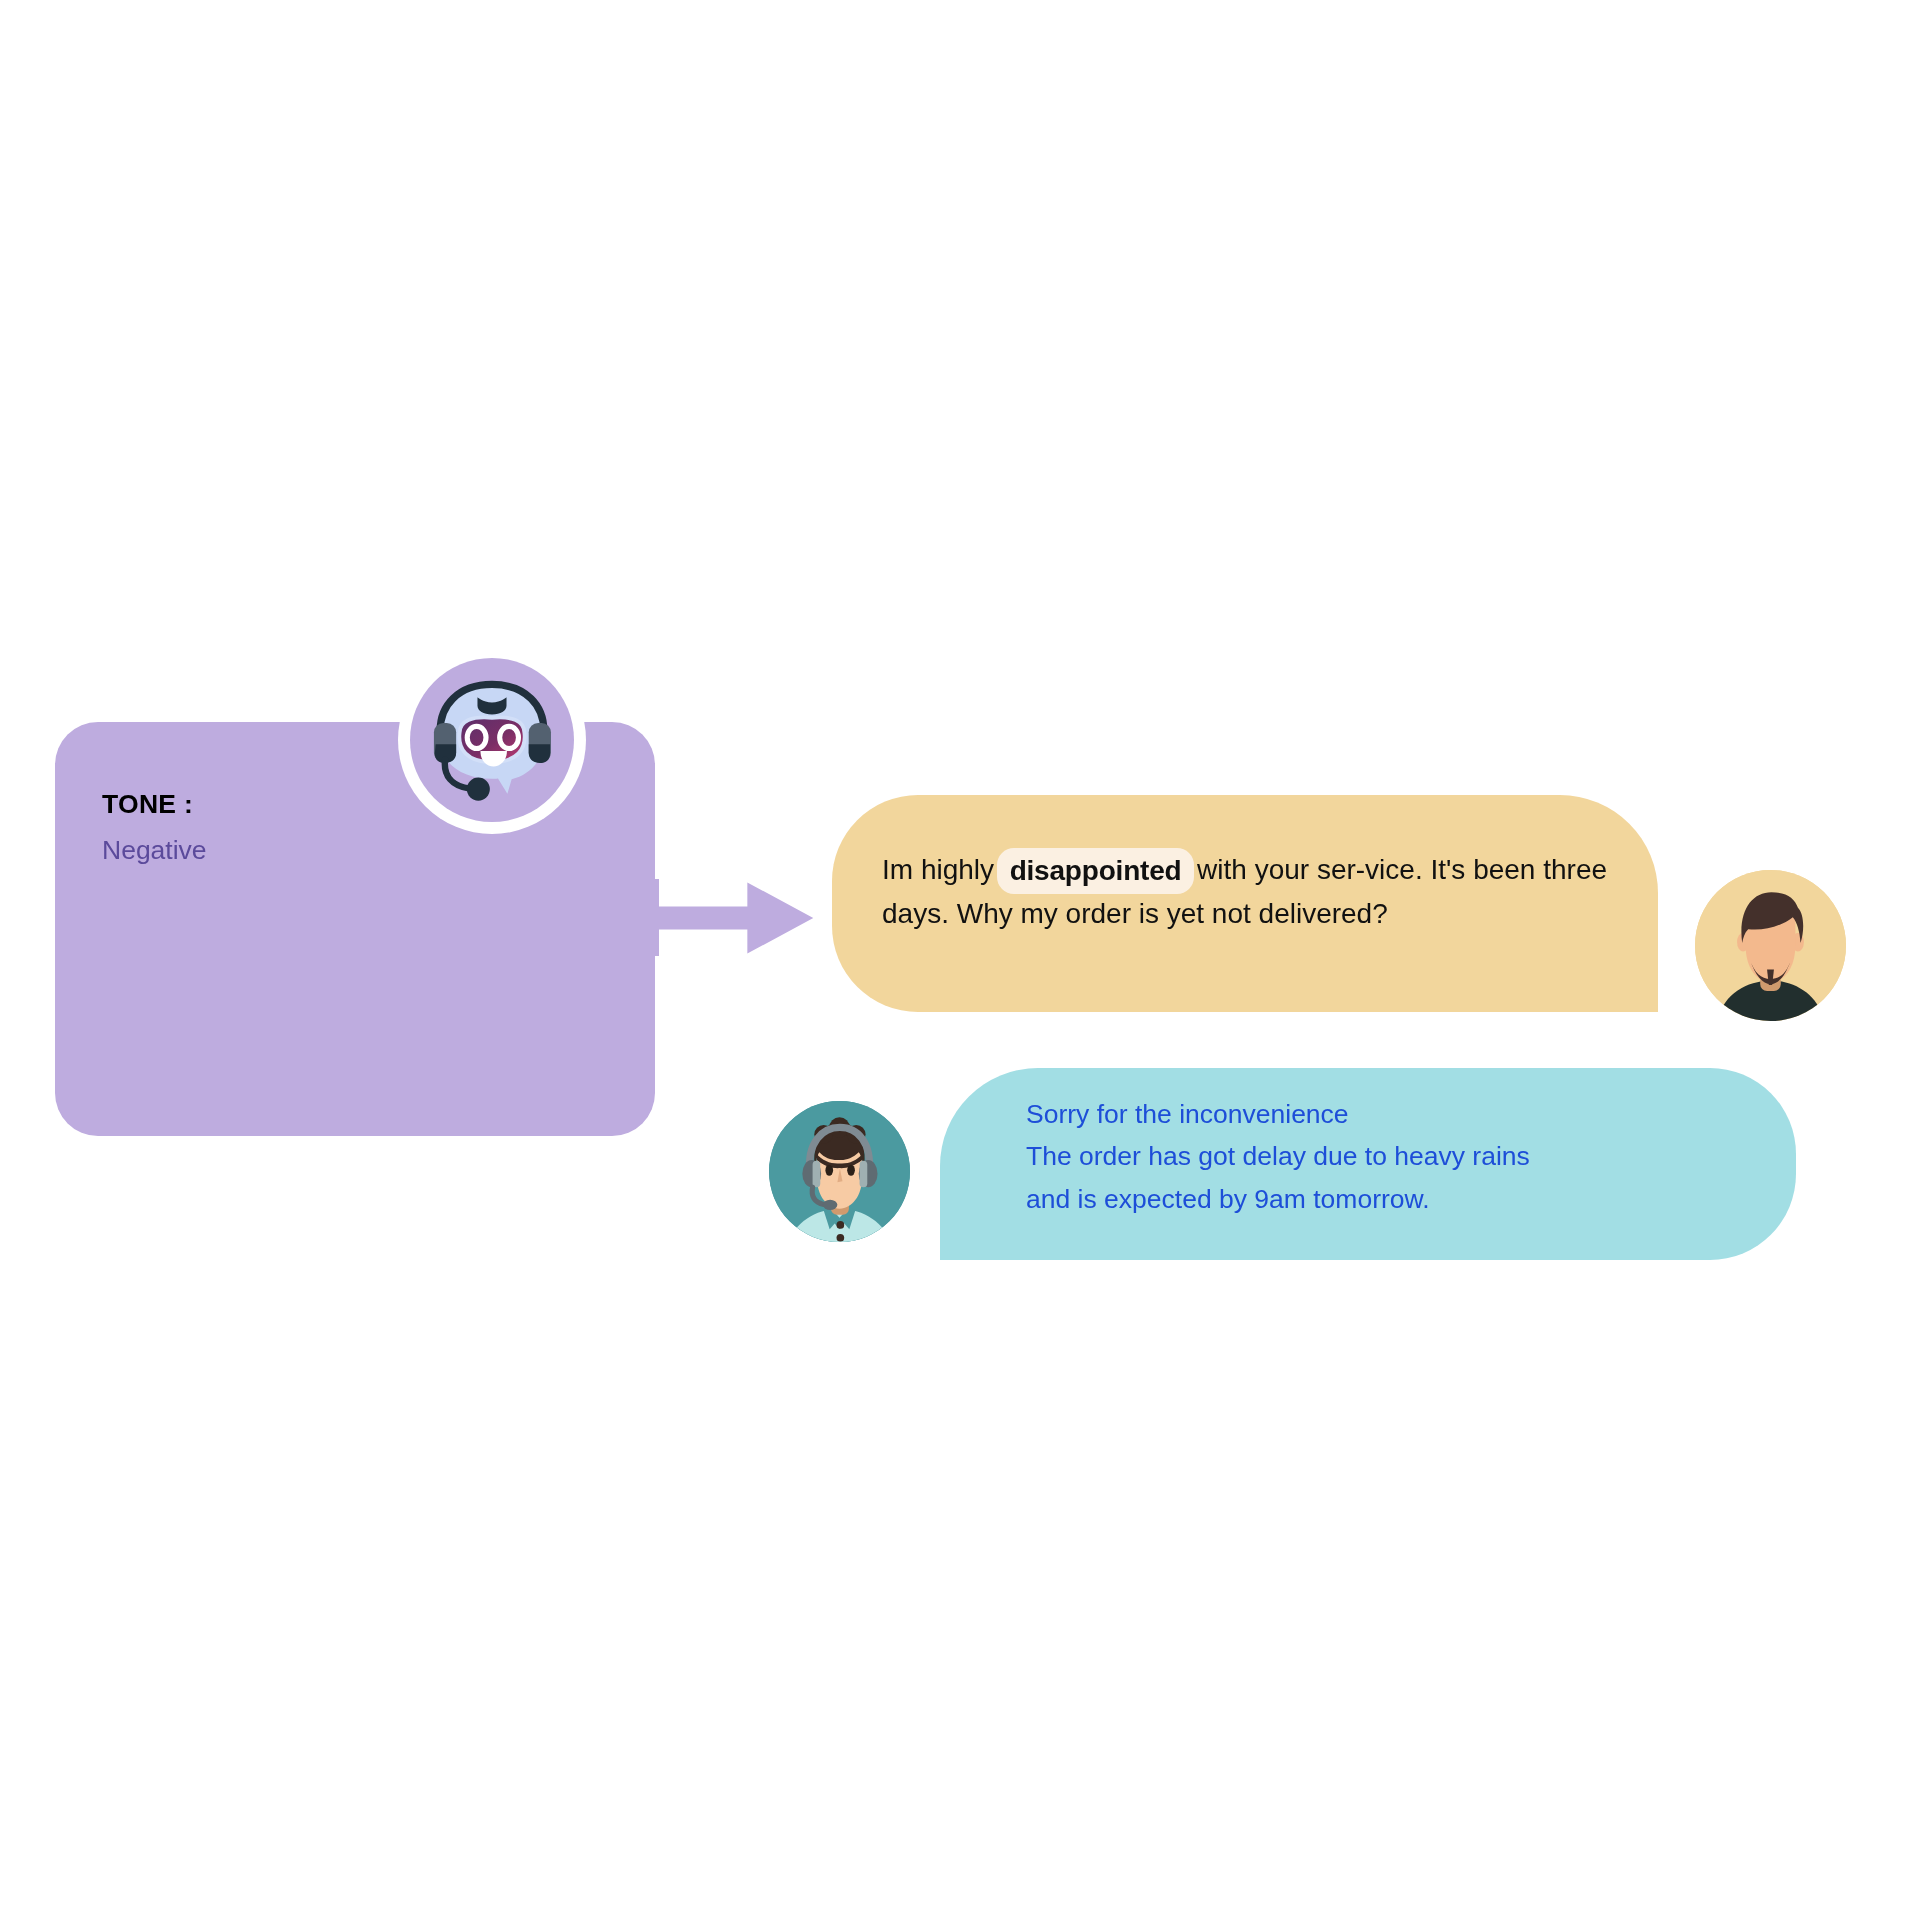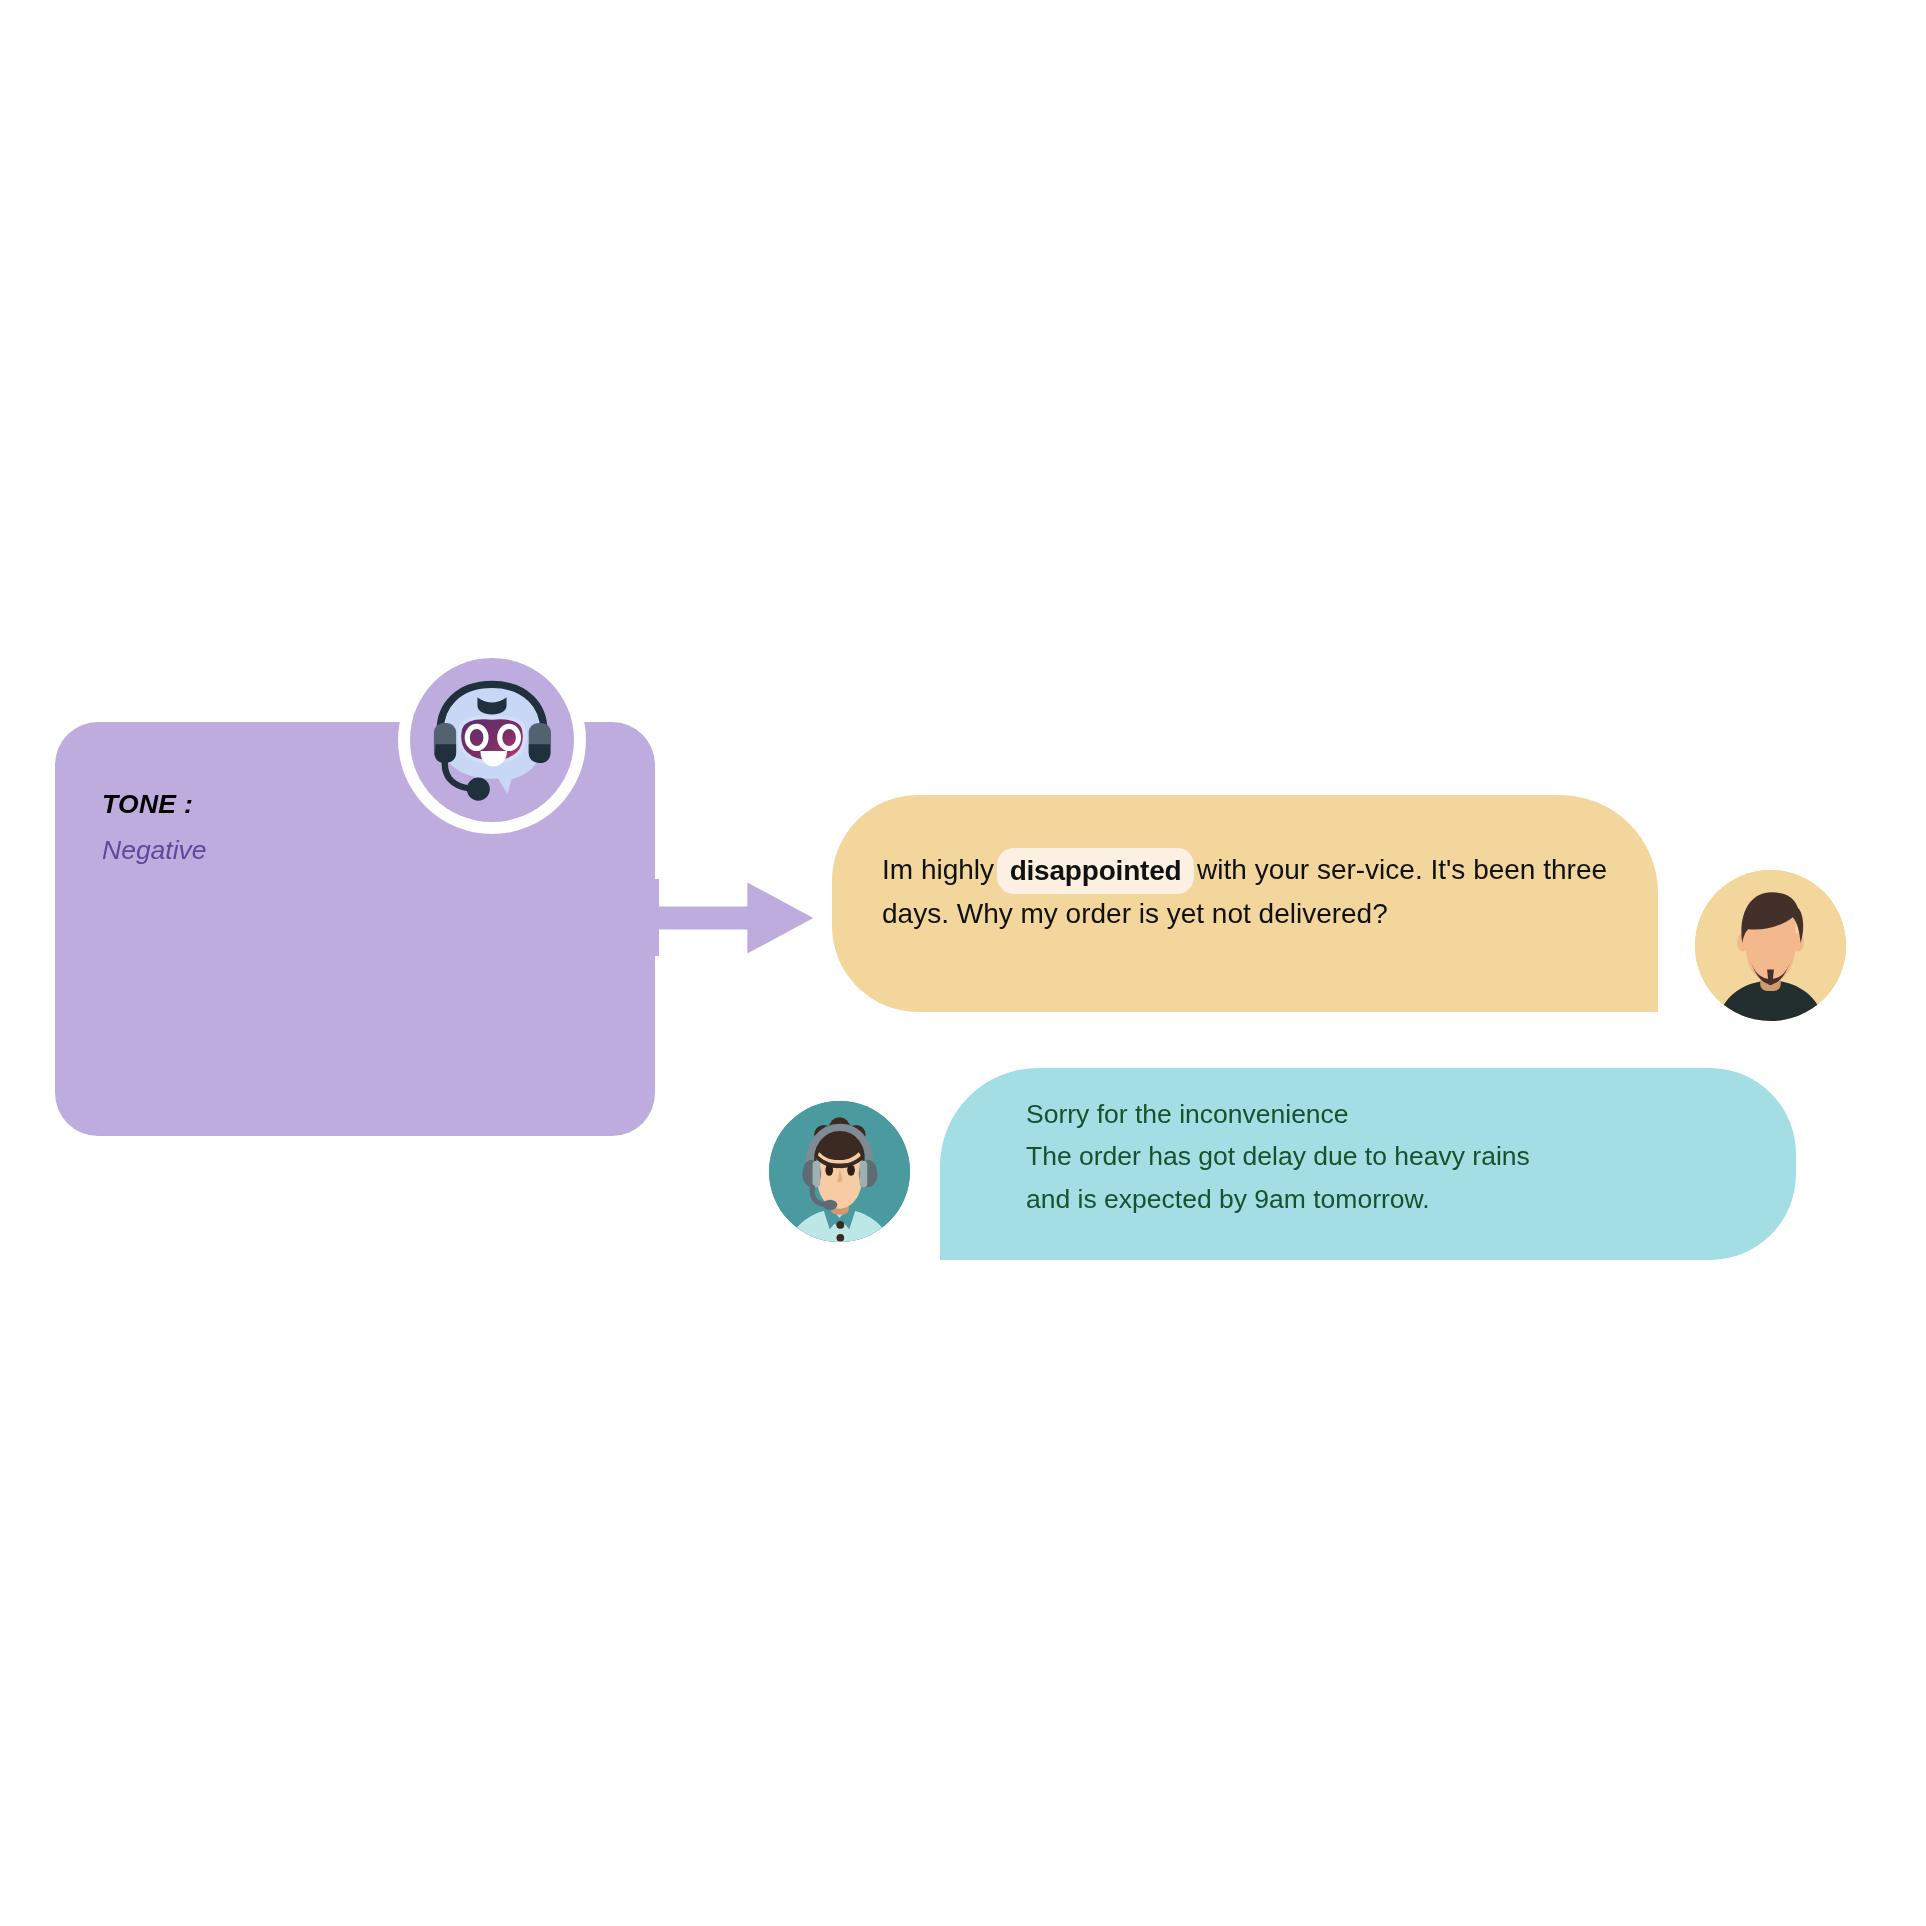--- a/index.html
+++ b/index.html
@@ -26,21 +26,20 @@
     background: #BEACDF;
     border-radius: 43px;
     box-sizing: border-box;
   }
 
   #card-inner {
     position: absolute;
     left: 47px;
     top: 68px;
     right: 30px;
-    font-style: italic;
   }
 
   .card-label {
     font-family: "Liberation Sans", sans-serif;
     font-weight: bold;
     font-size: 26.5px;
     line-height: 1.08;
     letter-spacing: 0.3px;
     color: #000000;
     margin: 0;
@@ -178,21 +177,21 @@
     box-sizing: border-box;
   }
   #agent-text {
     position: absolute;
     left: 86px;
     top: 25px;
     right: 26px;
     font-family: "Liberation Sans", sans-serif;
     font-size: 26.5px;
     line-height: 1.60;
-    color: #14532d;
+    color: #1d4ed8;
     white-space: pre-line;
   }
 </style>
 </head>
 <body>
 
 <div id="recommendation-card">
   <div id="card-inner">
     <div id="tone-block">
       <p class="card-label">TONE :</p>

